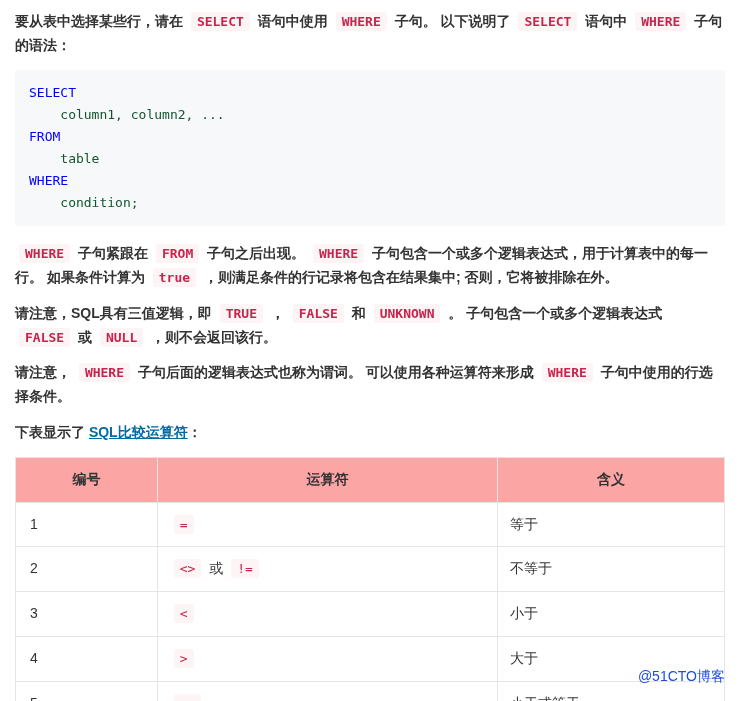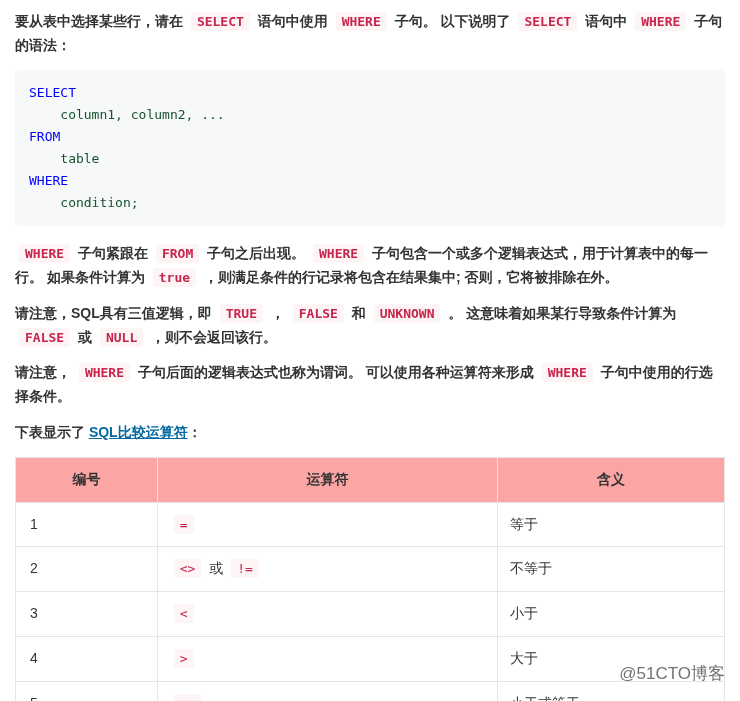--- a/index.html
+++ b/index.html
@@ -56,22 +56,22 @@
       text-align: center;
       font-weight: 600;
     }
     td.c1 { width: 20%; text-align: left; padding-left: 14px; }
     td.c2 { width: 48%; }
     td.c3 { width: 32%; }
     .watermark {
       position: fixed;
       bottom: 12px;
       right: 15px;
-      color: #737373;
-      font-size: 17px;
+      color: #1d4ed8;
+      font-size: 14px;
       pointer-events: none;
     }
   </style>
 </head>
 <body>
 
 <p>
   <span>要从表中选择某些行，请在 </span><code class="inline">SELECT</code><span> 语句中使用 </span><code class="inline">WHERE</code><span> 子句。 以下说明了 </span><code class="inline">SELECT</code><span> 语句中 </span><code class="inline">WHERE</code><span> 子句的语法：</span>
 </p>
 
@@ -80,21 +80,21 @@
 <span class="kw">FROM</span>
 <span class="norm">    table</span>
 <span class="kw">WHERE</span>
 <span class="norm">    condition;</span></pre>
 
 <p>
   <code class="inline">WHERE</code><span> 子句紧跟在 </span><code class="inline">FROM</code><span> 子句之后出现。 </span><code class="inline">WHERE</code><span> 子句包含一个或多个逻辑表达式，用于计算表中的每一行。 如果条件计算为 </span><code class="inline">true</code><span> ，则满足条件的行记录将包含在结果集中; 否则，它将被排除在外。</span>
 </p>
 
 <p>
-  <span>请注意，SQL具有三值逻辑，即 </span><code class="inline">TRUE</code><span> ， </span><code class="inline">FALSE</code><span> 和 </span><code class="inline">UNKNOWN</code><span> 。 这意味着如果某行导致条件计算为 </span><code class="inline">FALSE</code><span> 或 </span><code class="inline">NULL</code><span> ，则不会返回该行。</span>
+  <span>请注意，SQL具有三值逻辑，即 </span><code class="inline">TRUE</code><span> ， </span><code class="inline">FALSE</code><span> 和 </span><code class="inline">UNKNOWN</code><span> 。 子句包含一个或多个逻辑表达式 </span><code class="inline">FALSE</code><span> 或 </span><code class="inline">NULL</code><span> ，则不会返回该行。</span>
 </p>
 
 <p>
   <span>请注意， </span><code class="inline">WHERE</code><span> 子句后面的逻辑表达式也称为谓词。 可以使用各种运算符来形成 </span><code class="inline">WHERE</code><span> 子句中使用的行选择条件。</span>
 </p>
 
 <p>
   <span>下表显示了 </span><a href="#" class="link">SQL比较运算符</a><span>：</span>
 </p>
 

